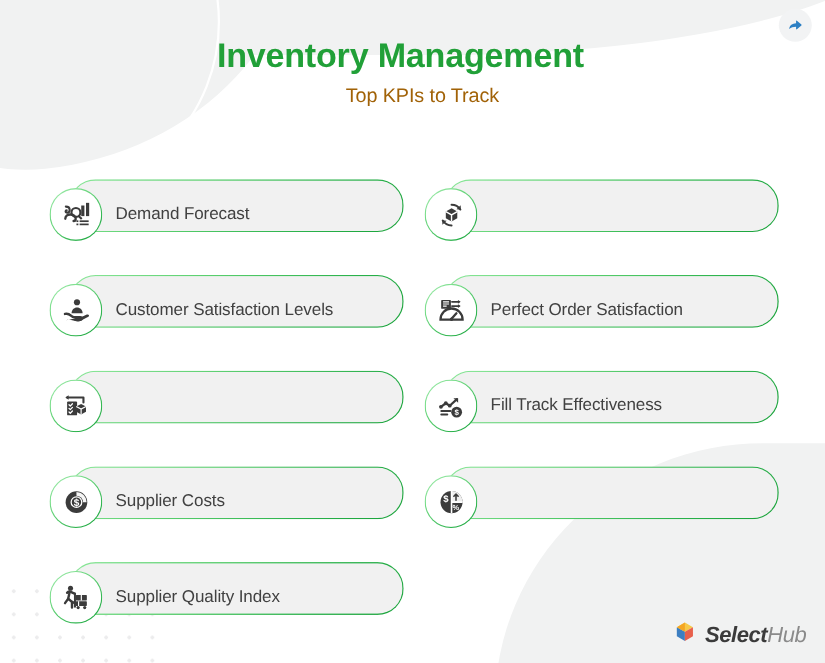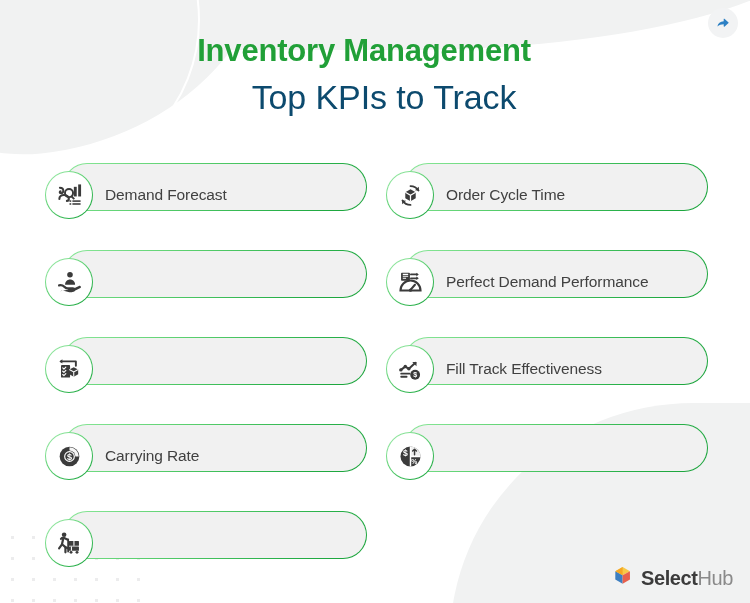--- a/index.html
+++ b/index.html
@@ -76,23 +76,23 @@
   }
   .title {
     font-size:31px;
     font-weight:bold;
     color:#21a038;
     letter-spacing:-0.2px;
     line-height:1.22;
   }
   .subtitle {
     margin-top:7px;
-    font-size:34px;
+    font-size:18px;
     font-weight:normal;
-    color:#0c4a6e;
+    color:#a16207;
     letter-spacing:-0.1px;
     line-height:1.22;
     padding-left:40px;
   }
 
   
   .grid {
     position:absolute;
     left:45px; top:163px;
     width:663px;
@@ -150,20 +150,21 @@
     white-space:nowrap;
     letter-spacing:-0.1px;
   }
 
   
   .logo {
     position:absolute;
     right:17px; bottom:12px;
     display:flex; align-items:center; gap:7px;
     cursor:pointer;
+    font-style:italic;
   }
   .logo-mark { display:block; }
   .logo-text {
     font-size:20px;
     line-height:1;
     letter-spacing:-0.4px;
   }
   .logo-text .sel { font-weight:bold; color:#3b3b3b; }
   .logo-text .hub { font-weight:normal; color:#8a8a8a; }
 </style>
@@ -217,51 +218,51 @@
       <div class="icon-badge">
         <svg width="27" height="27" viewBox="0 0 28 28" fill="#3b3b3b">
           <path d="M14 4.2a9.8 9.8 0 0 1 8.3 4.6" fill="none" stroke="#3b3b3b" stroke-width="1.9" stroke-linecap="round"></path>
           <path d="M14 23.8a9.8 9.8 0 0 1-8.3-4.6" fill="none" stroke="#3b3b3b" stroke-width="1.9" stroke-linecap="round"></path>
           <path d="M22.6 4.8l.2 4.2-4.2-.4z"></path>
           <path d="M5.4 23.2l-.2-4.2 4.2.4z"></path>
           <path d="M14 7.6l5.4 3.1v6.2L14 20l-5.4-3.1v-6.2z"></path>
           <path d="M8.6 10.7L14 13.8l5.4-3.1M14 13.8V20" fill="none" stroke="#ffffff" stroke-width="1.3"></path>
         </svg>
       </div>
-      <div class="card-label">Order Cycle Time</div>
     </div>
 
     <div class="card">
       <div class="card-pill"></div>
       <div class="icon-badge">
         <svg width="27" height="27" viewBox="0 0 28 28" fill="#3b3b3b">
           <circle cx="14.5" cy="6" r="2.9"></circle>
           <path d="M9.4 16.3c0-3.2 2.3-5.4 5.2-5.4s5.2 2.2 5.2 5.4z"></path>
           <path d="M3.2 17c2.4-.6 4.2.3 5.6 1.6 1.1 1 2 1.6 3.3 1.6h5.4c.9 0 1.4.5 1.4 1.1 0 .6-.5 1.1-1.4 1.1h-4.3" fill="none" stroke="#3b3b3b" stroke-width="2.3" stroke-linecap="round" stroke-linejoin="round"></path>
           <path d="M18.2 20.2l5.6-2.6c.9-.4 1.8 0 2 .7.2.7-.2 1.3-1 1.7l-7.3 3.6c-1.2.6-2.2.7-3.6.4l-5-1.2c-1.5-.4-3-.4-4.5.2" fill="#3b3b3b"></path>
         </svg>
       </div>
+      <div class="card-label">Customer Satisfaction Levels</div>
     </div>
 
 
     <div class="card">
       <div class="card-pill"></div>
       <div class="icon-badge">
         <svg width="27" height="27" viewBox="0 0 28 28" fill="#3b3b3b">
           <rect x="4.2" y="3.8" width="9.2" height="8.4" rx="0.8"></rect>
           <path d="M6 5.6h5.6M6 7.6h5.6M6 9.6h3.4" fill="none" stroke="#ffffff" stroke-width="1.1"></path>
           <path d="M14.4 5.6h6.4M14.4 9.6h6.4" fill="none" stroke="#3b3b3b" stroke-width="1.8" stroke-linecap="round"></path>
           <path d="M20 3.8l2.6 1.8L20 7.4z"></path>
           <path d="M20 7.8l2.6 1.8L20 11.4z"></path>
           <path d="M3.6 22.3a10.4 10.4 0 0 1 20.8 0z" fill="none" stroke="#3b3b3b" stroke-width="2.2"></path>
           <path d="M14 21.6l4.6-5.2" fill="none" stroke="#3b3b3b" stroke-width="2.2" stroke-linecap="round"></path>
           <circle cx="14" cy="22" r="1.7"></circle>
         </svg>
       </div>
-      <div class="card-label">Perfect Demand Performance</div>
+      <div class="card-label">Perfect Order Satisfaction</div>
     </div>
 
     <div class="card">
       <div class="card-pill"></div>
       <div class="icon-badge">
         <svg width="27" height="27" viewBox="0 0 28 28" fill="#3b3b3b">
           <path d="M5.2 5.6h15.4v4.6" fill="none" stroke="#3b3b3b" stroke-width="2" stroke-linecap="round" stroke-linejoin="round"></path>
           <path d="M6.6 3.4L3.5 5.6l3.1 2.2z"></path>
           <rect x="5.2" y="9.4" width="9.4" height="13" rx="0.9"></rect>
           <path d="M7 12.4l1.2 1.2 2-2.1M7 15.8l1.2 1.2 2-2.1M7 19.2l1.2 1.2 2-2.1" fill="none" stroke="#ffffff" stroke-width="1.2" stroke-linecap="round" stroke-linejoin="round"></path>
@@ -293,21 +294,21 @@
       <div class="card-pill"></div>
       <div class="icon-badge">
         <svg width="27" height="27" viewBox="0 0 28 28" fill="#3b3b3b">
           <circle cx="14" cy="14" r="10.2"></circle>
           <path d="M14 14V4.4A9.6 9.6 0 0 1 23.6 14z" fill="#ffffff" opacity="0.95"></path>
           <circle cx="14" cy="14" r="6.1" fill="#3b3b3b"></circle>
           <circle cx="14" cy="14" r="5" fill="none" stroke="#ffffff" stroke-width="1.2"></circle>
           <text x="14" y="17.4" font-family="'Liberation Sans', sans-serif" font-size="9.4" font-weight="bold" fill="#ffffff" text-anchor="middle">$</text>
         </svg>
       </div>
-      <div class="card-label">Carrying Rate</div>
+      <div class="card-label">Supplier Costs</div>
     </div>
 
     <div class="card">
       <div class="card-pill"></div>
       <div class="icon-badge">
         <svg width="27" height="27" viewBox="0 0 28 28" fill="#3b3b3b">
           <circle cx="14" cy="14" r="10.4"></circle>
           <path d="M14 14h10.4A10.4 10.4 0 0 0 14 3.6z" fill="#ffffff" opacity="0.92"></path>
           <path d="M14 3.6v20.8M14 14h10.4" stroke="#ffffff" stroke-width="1.5"></path>
           <text x="8.6" y="13.6" font-family="'Liberation Sans', sans-serif" font-size="9" font-weight="bold" fill="#ffffff" text-anchor="middle">$</text>
@@ -326,20 +327,21 @@
           <path d="M7.4 9.4l-1.2 5.4 3.6 3v5.4" fill="none" stroke="#3b3b3b" stroke-width="2.3" stroke-linecap="round" stroke-linejoin="round"></path>
           <path d="M6.2 14.8L3.2 19M9.8 17.8l3.2 1.4" fill="none" stroke="#3b3b3b" stroke-width="2.2" stroke-linecap="round"></path>
           <path d="M12.6 9.8v12.6" fill="none" stroke="#3b3b3b" stroke-width="1.9" stroke-linecap="round"></path>
           <rect x="13.4" y="11.4" width="10.4" height="5" rx="0.6"></rect>
           <rect x="13.4" y="17.2" width="10.4" height="4.4" rx="0.6"></rect>
           <path d="M18.6 11.4v5M16 17.2v4.4" stroke="#ffffff" stroke-width="1.1"></path>
           <circle cx="15.6" cy="23.2" r="1.5"></circle>
           <circle cx="21.8" cy="23.2" r="1.5"></circle>
         </svg>
       </div>
+      <div class="card-label">Supplier Quality Index</div>
     </div>
 
   </div>
 
   <div class="logo">
     <span class="logo-mark">
       <svg width="22" height="22" viewBox="0 0 24 24">
         <path d="M11.6 2.2l8 4.5-8 4.6-8-4.6z" fill="#f7c948"></path>
         <path d="M3.6 6.7l8 4.6v9.1l-8-4.6z" fill="#3d7fc1"></path>
         <path d="M19.6 6.7l-8 4.6v9.1l8-4.6z" fill="#e8604c"></path>

